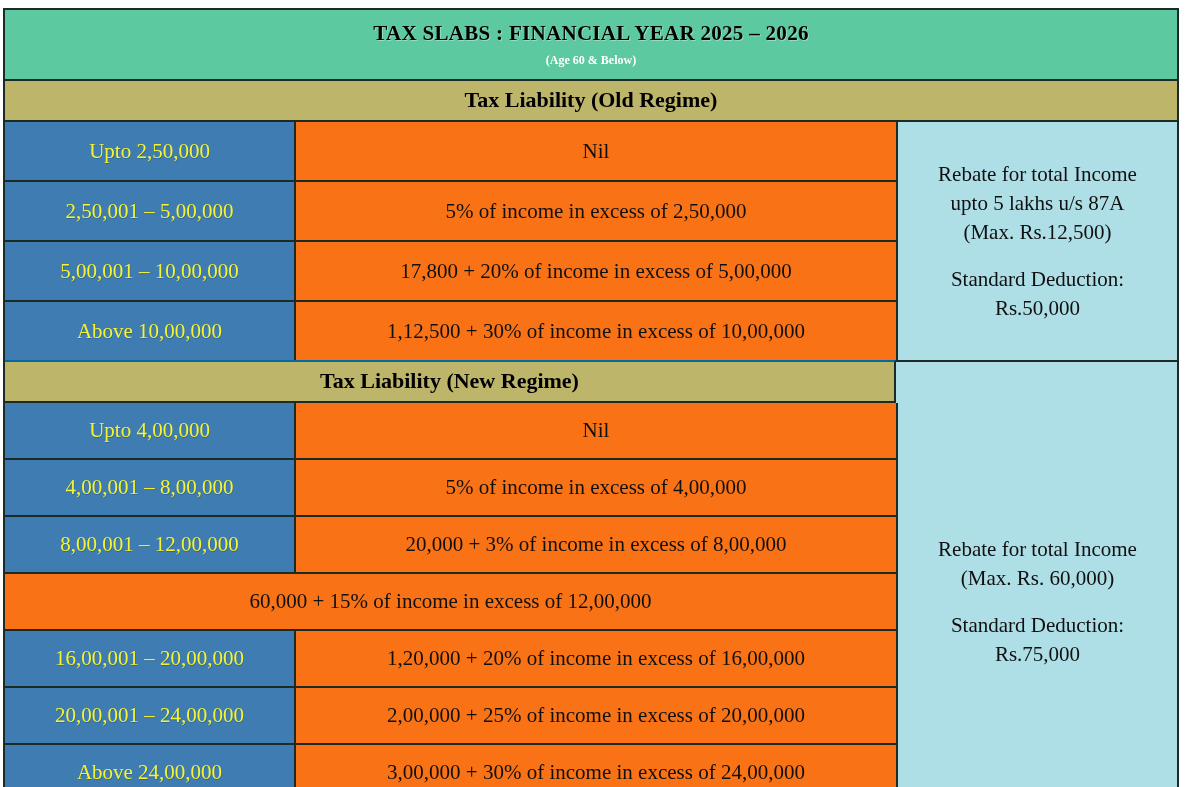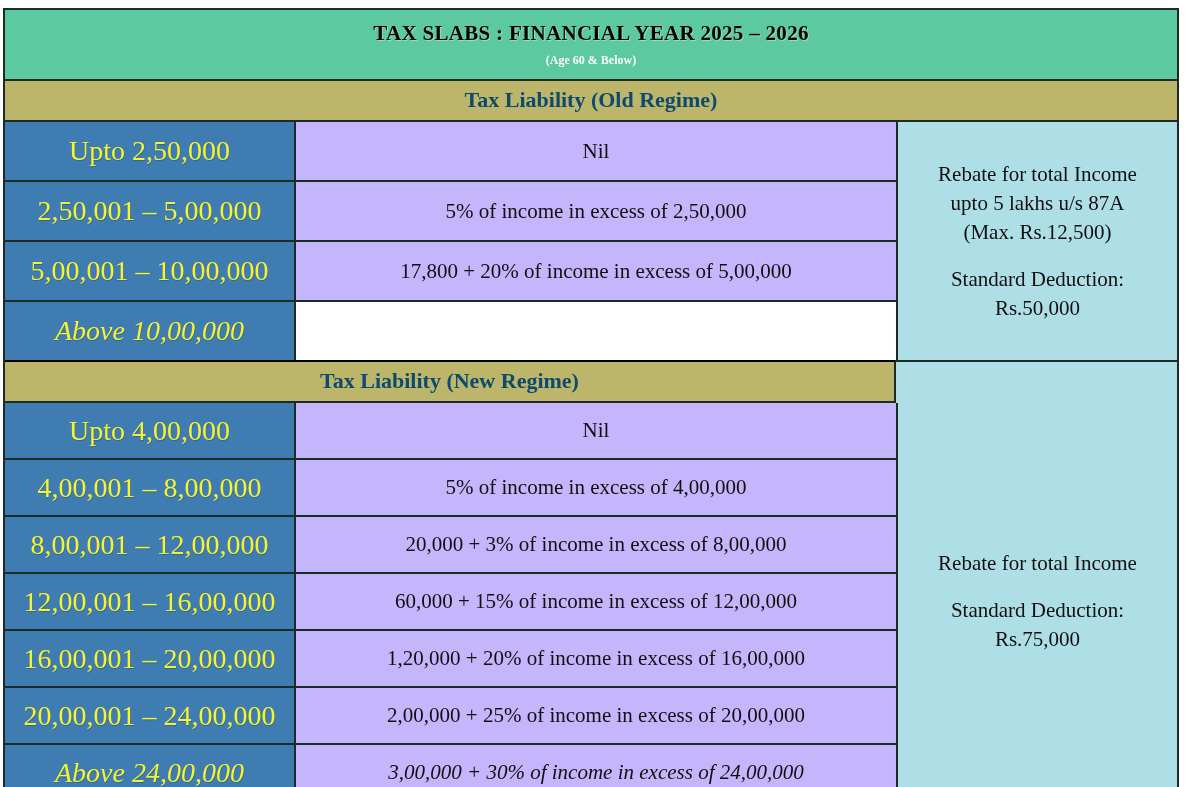--- a/index.html
+++ b/index.html
@@ -42,69 +42,68 @@
   .title-sub {
     color: #ffffff;
     font-weight: bold;
     font-size: 12px;
     line-height: 21px;
   }
 
   
   .regime-band {
     background: #BDB569;
-    color: #0c4a6e;
+    color: #000000;
     font-weight: bold;
     font-size: 22px;
     text-align: center;
     padding: 6px 0 7px 0;
     border-bottom: 2px solid #1d2b26;
     box-sizing: border-box;
   }
   .regime-band.span-two {
     width: 891px;
     border-right: 2px solid #1d2b26;
-    border-top: 2px solid #000000;
+    border-top: 2px solid #0369a1;
   }
 
   
   .section {
     display: flex;
     align-items: stretch;
   }
   .section-left {
     width: 891px;
     flex: 0 0 891px;
   }
   .slab-row {
     display: flex;
     align-items: stretch;
     border-bottom: 2px solid #1d2b26;
   }
   .slab-row.last-row {
     border-bottom: none;
-    font-style: italic;
   }
   .cell-range {
     width: 291px;
     flex: 0 0 291px;
     background: #3E7CB1;
     color: #f6f432;
-    font-size: 28px;
+    font-size: 21px;
     text-align: right;
     display: flex;
     align-items: center;
     justify-content: center;
     border-right: 2px solid #1d2b26;
     box-sizing: border-box;
     text-shadow: 0.5px 0.5px 0 rgba(0,0,0,0.18);
   }
   .cell-liability {
     flex: 1 1 auto;
-    background: #c4b5fd;
+    background: #f97316;
     color: #101010;
     font-size: 21px;
     text-align: center;
     display: flex;
     align-items: center;
     justify-content: center;
     box-sizing: border-box;
   }
   .cell-rebate {
     flex: 1 1 auto;
@@ -151,20 +150,21 @@
         <div class="cell-liability">5% of income in excess of 2,50,000</div>
       </div>
 
       <div class="slab-row">
         <div class="cell-range">5,00,001 – 10,00,000</div>
         <div class="cell-liability">17,800 + 20% of income in excess of 5,00,000</div>
       </div>
 
       <div class="slab-row last-row">
         <div class="cell-range">Above 10,00,000</div>
+        <div class="cell-liability">1,12,500 + 30% of income in excess of 10,00,000</div>
       </div>
 
     </div>
 
     <div class="cell-rebate">
       <div>Rebate for total Income</div>
       <div>upto 5 lakhs u/s 87A</div>
       <div>(Max. Rs.12,500)</div>
       <div class="rebate-gap"></div>
       <div>Standard Deduction:</div>
@@ -189,21 +189,20 @@
         <div class="cell-range">4,00,001 – 8,00,000</div>
         <div class="cell-liability">5% of income in excess of 4,00,000</div>
       </div>
 
       <div class="slab-row">
         <div class="cell-range">8,00,001 – 12,00,000</div>
         <div class="cell-liability">20,000 + 3% of income in excess of 8,00,000</div>
       </div>
 
       <div class="slab-row">
-        <div class="cell-range">12,00,001 – 16,00,000</div>
         <div class="cell-liability">60,000 + 15% of income in excess of 12,00,000</div>
       </div>
 
       <div class="slab-row">
         <div class="cell-range">16,00,001 – 20,00,000</div>
         <div class="cell-liability">1,20,000 + 20% of income in excess of 16,00,000</div>
       </div>
 
       <div class="slab-row">
         <div class="cell-range">20,00,001 – 24,00,000</div>
@@ -212,19 +211,20 @@
 
       <div class="slab-row last-row">
         <div class="cell-range">Above 24,00,000</div>
         <div class="cell-liability">3,00,000 + 30% of income in excess of 24,00,000</div>
       </div>
 
     </div>
 
     <div class="cell-rebate">
       <div>Rebate for total Income</div>
+      <div>(Max. Rs. 60,000)</div>
       <div class="rebate-gap"></div>
       <div>Standard Deduction:</div>
       <div>Rs.75,000</div>
     </div>
   </div>
 
 </div>
 
 </body></html>

